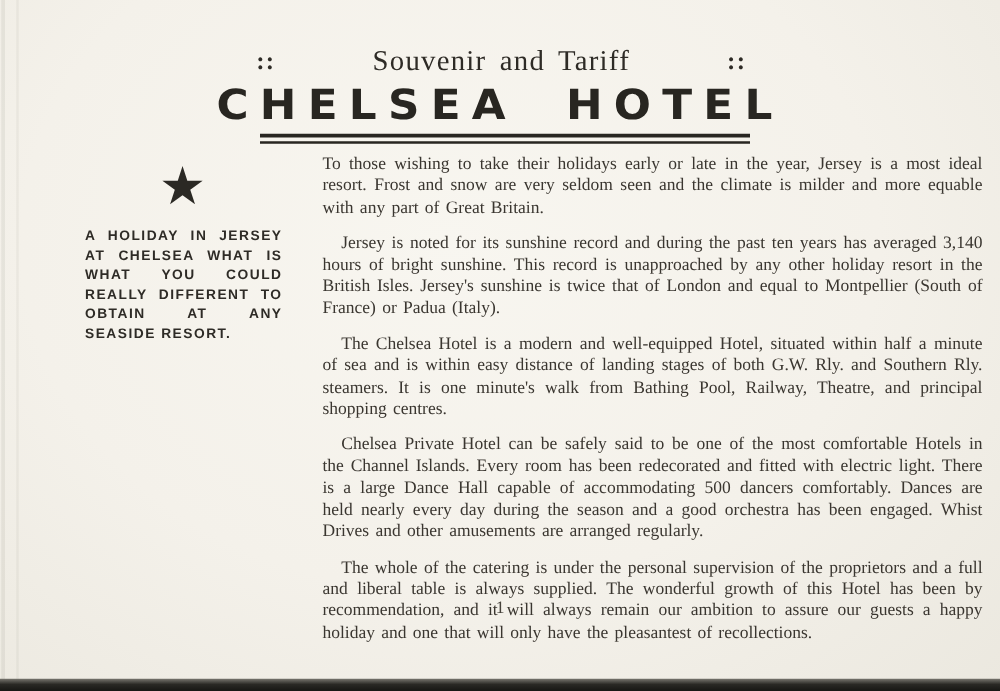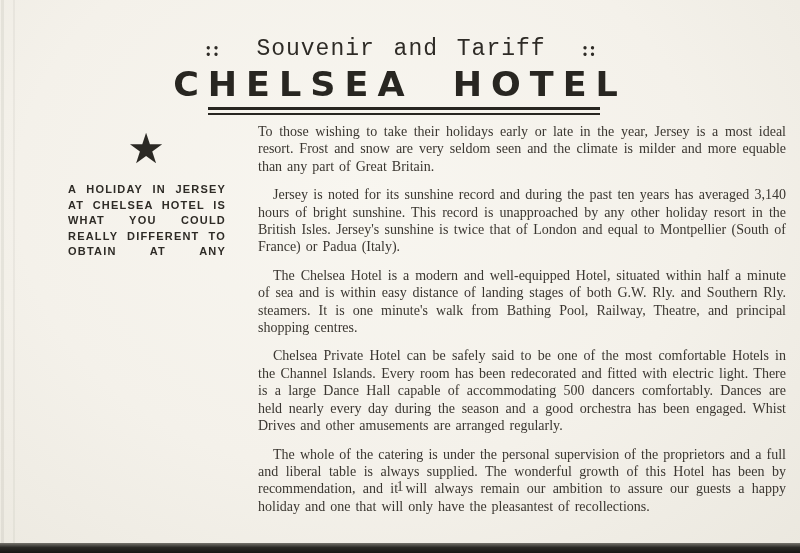--- a/index.html
+++ b/index.html
@@ -28,21 +28,21 @@
   
   .subtitle-row {
     position: absolute; top: 36px; left: 205px; width: 392px;
     display: flex; justify-content: space-between; align-items: center;
   }
   .colon-mark {
     font-family: "Liberation Serif", serif;
     font-weight: bold; font-size: 20px; letter-spacing: 1px; color: #2e2b26;
   }
   .subtitle {
-    font-family: Liberation Mono, monospace;
+    font-family: Liberation Serif, serif;
     font-size: 23px; color: #2e2b26; letter-spacing: 1px; word-spacing: 4px;
   }
   .main-title {
     position: absolute; top: 66px; left: 0; width: 800px;
     text-align: center;
     font-family: "DejaVu Sans", sans-serif;
     font-weight: 900; font-size: 35px; line-height: 38px;
     letter-spacing: 9px; word-spacing: 18px;
     color: #282621;
     transform: scaleY(0.95);
@@ -103,28 +103,29 @@
 
   <div class="title-rule">
     <div class="bar1"></div>
     <div class="bar2"></div>
   </div>
 
   <div class="star-wrap">★</div>
 
   <div class="sidebar-text">
     <div class="line">A HOLIDAY IN JERSEY</div>
-    <div class="line">AT CHELSEA HOTEL IS</div>
+    <div class="line">AT CHELSEA WHAT IS</div>
     <div class="line">WHAT YOU COULD</div>
     <div class="line">REALLY DIFFERENT TO</div>
     <div class="line">OBTAIN AT ANY ENGLISH</div>
+    <div class="line last">SEASIDE RESORT.</div>
   </div>
 
   <div class="body-col">
-    <p>To those wishing to take their holidays early or late in the year, Jersey is a most ideal resort. Frost and snow are very seldom seen and the climate is milder and more equable than any part of Great Britain.</p>
+    <p>To those wishing to take their holidays early or late in the year, Jersey is a most ideal resort. Frost and snow are very seldom seen and the climate is milder and more equable with any part of Great Britain.</p>
     <p class="indent">Jersey is noted for its sunshine record and during the past ten years has averaged 3,140 hours of bright sunshine.  This record is unapproached by any other holiday resort in the British Isles.  Jersey's sunshine is twice that of London and equal to Montpellier (South of France) or Padua (Italy).</p>
     <p class="indent">The Chelsea Hotel is a modern and well-equipped Hotel, situated within half a minute of sea and is within easy distance of landing stages of both G.W. Rly. and Southern Rly. steamers.  It is one minute's walk from Bathing Pool, Railway, Theatre, and principal shopping centres.</p>
     <p class="indent">Chelsea Private Hotel can be safely said to be one of the most comfortable Hotels in the Channel Islands.  Every room has been redecorated and fitted with electric light.  There is a large Dance Hall capable of accommodating 500 dancers comfortably.  Dances are held nearly every day during the season and a good orchestra has been engaged.  Whist Drives and other amusements are arranged regularly.</p>
     <p class="indent">The whole of the catering is under the personal supervision of the proprietors and a full and liberal table is always supplied.  The wonderful growth of this Hotel has been by recommendation, and it will always remain our ambition to assure our guests a happy holiday and one that will only have the pleasantest of recollections.</p>
   </div>
 
   <div class="page-number">1</div>
 
   <div class="bottom-edge"></div>
 

